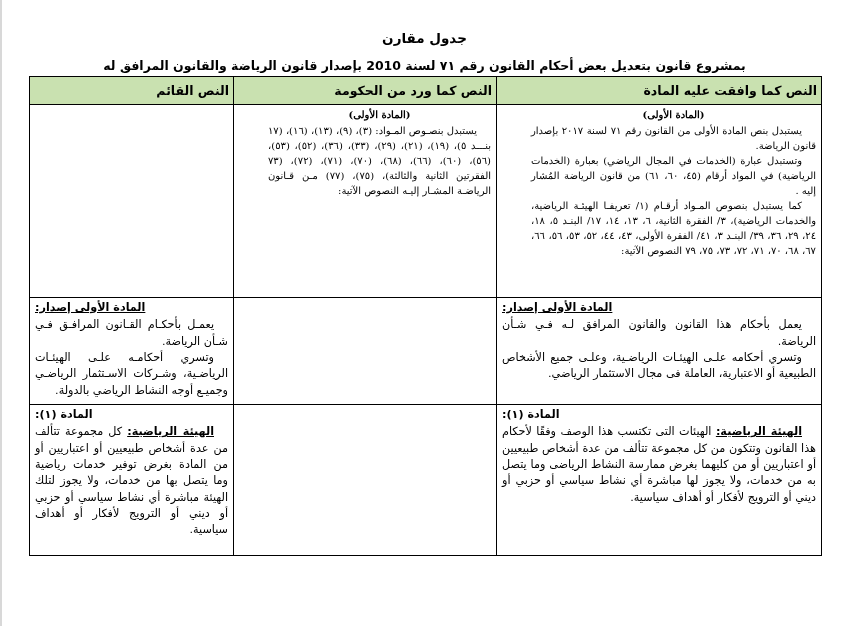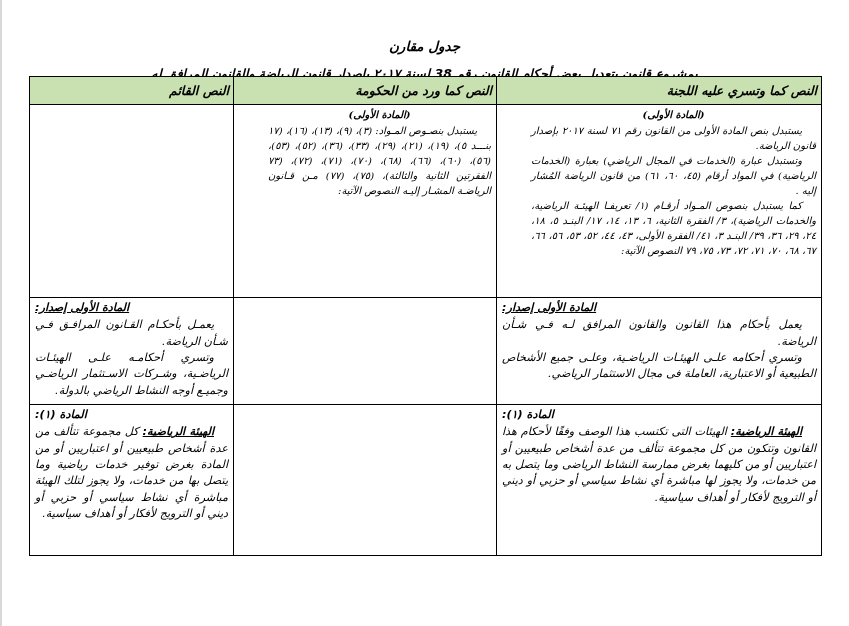--- a/index.html
+++ b/index.html
@@ -12,22 +12,21 @@
     height: 626px;
     overflow: hidden;
     font-family: "DejaVu Sans", sans-serif;
     color: #000000;
     position: relative;
   }
 
   .page {
     position: absolute;
     inset: 0;
-    padding: 12px;
-    font-style: italic;
+    padding: 4px;
   }
 
   
   .scan-edge {
     position: absolute;
     left: 0;
     top: 0;
     width: 2px;
     height: 626px;
     background: #d8d8d8;
@@ -141,32 +140,32 @@
 </style>
 </head>
 <body>
 
 <div class="page">
 
   <div class="scan-edge"></div>
 
   <h1 class="doc-title">جدول مقارن</h1>
 
-  <h2 class="doc-subtitle">بمشروع قانون بتعديل بعض أحكام القانون رقم 38 لسنة ٢٠١٧ بإصدار قانون الرياضة والقانون المرافق له</h2>
+  <h2 class="doc-subtitle">بمشروع قانون بتعديل بعض أحكام القانون رقم ٧١ لسنة 2010 بإصدار قانون الرياضة والقانون المرافق له</h2>
 
   <div class="table-wrap">
     <table class="compare">
       <colgroup>
         <col class="col-committee">
         <col class="col-government">
         <col class="col-existing">
       </colgroup>
       <thead>
         <tr>
-          <th>النص كما وتسري عليه اللجنة</th>
+          <th>النص كما وافقت عليه المادة</th>
           <th>النص كما ورد من الحكومة</th>
           <th>النص القائم</th>
         </tr>
       </thead>
       <tbody>
 
         <tr class="row-h1">
           <td>
             <div class="cell-body serif">
               <span class="art-head">(المادة الأولى)</span>

